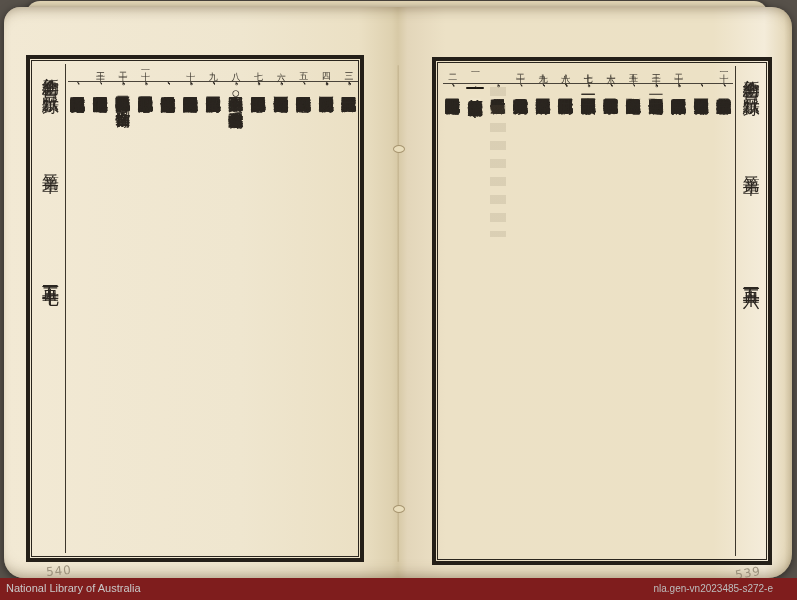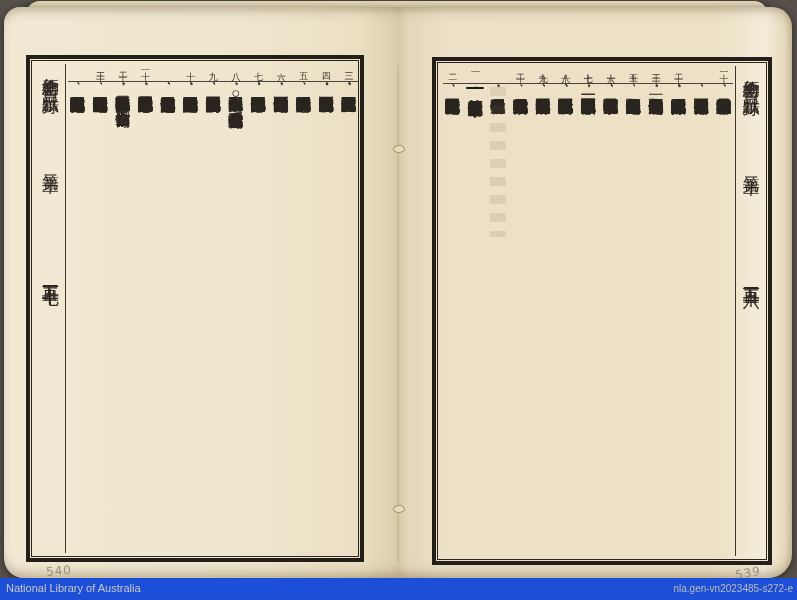--- a/index.html
+++ b/index.html
@@ -83,25 +83,25 @@
   
   .pencil{
     position:absolute;font-family:"DejaVu Sans",sans-serif;
     color:#8f8470;font-size:12px;letter-spacing:1px;opacity:.85;
   }
   .pencil.pl{left:42px;top:557px;transform:rotate(-5deg);}
   .pencil.pr{left:731px;top:559px;transform:rotate(-10deg);}
 
   
   .nlabar{
-    position:absolute;left:0;right:0;top:578px;height:22px;background:#1d4ed8;
+    position:absolute;left:0;right:0;top:578px;height:22px;background:#7f1d1d;
     color:#c9c9c9;font-family:"Liberation Sans",sans-serif;font-size:11px;
   }
   .nlabar .lt{position:absolute;left:6px;top:4px;}
-  .nlabar .rt{position:absolute;right:4px;top:5px;font-size:10px;color:#bdbdbd;}
+  .nlabar .rt{position:absolute;right:24px;top:5px;font-size:10px;color:#bdbdbd;}
 </style>
 </head>
 <body>
 
 <div class="back-page"></div>
 
 <div class="book">
   <div class="thread"></div>
   <div class="knot k1"></div>
   <div class="knot k2"></div>

